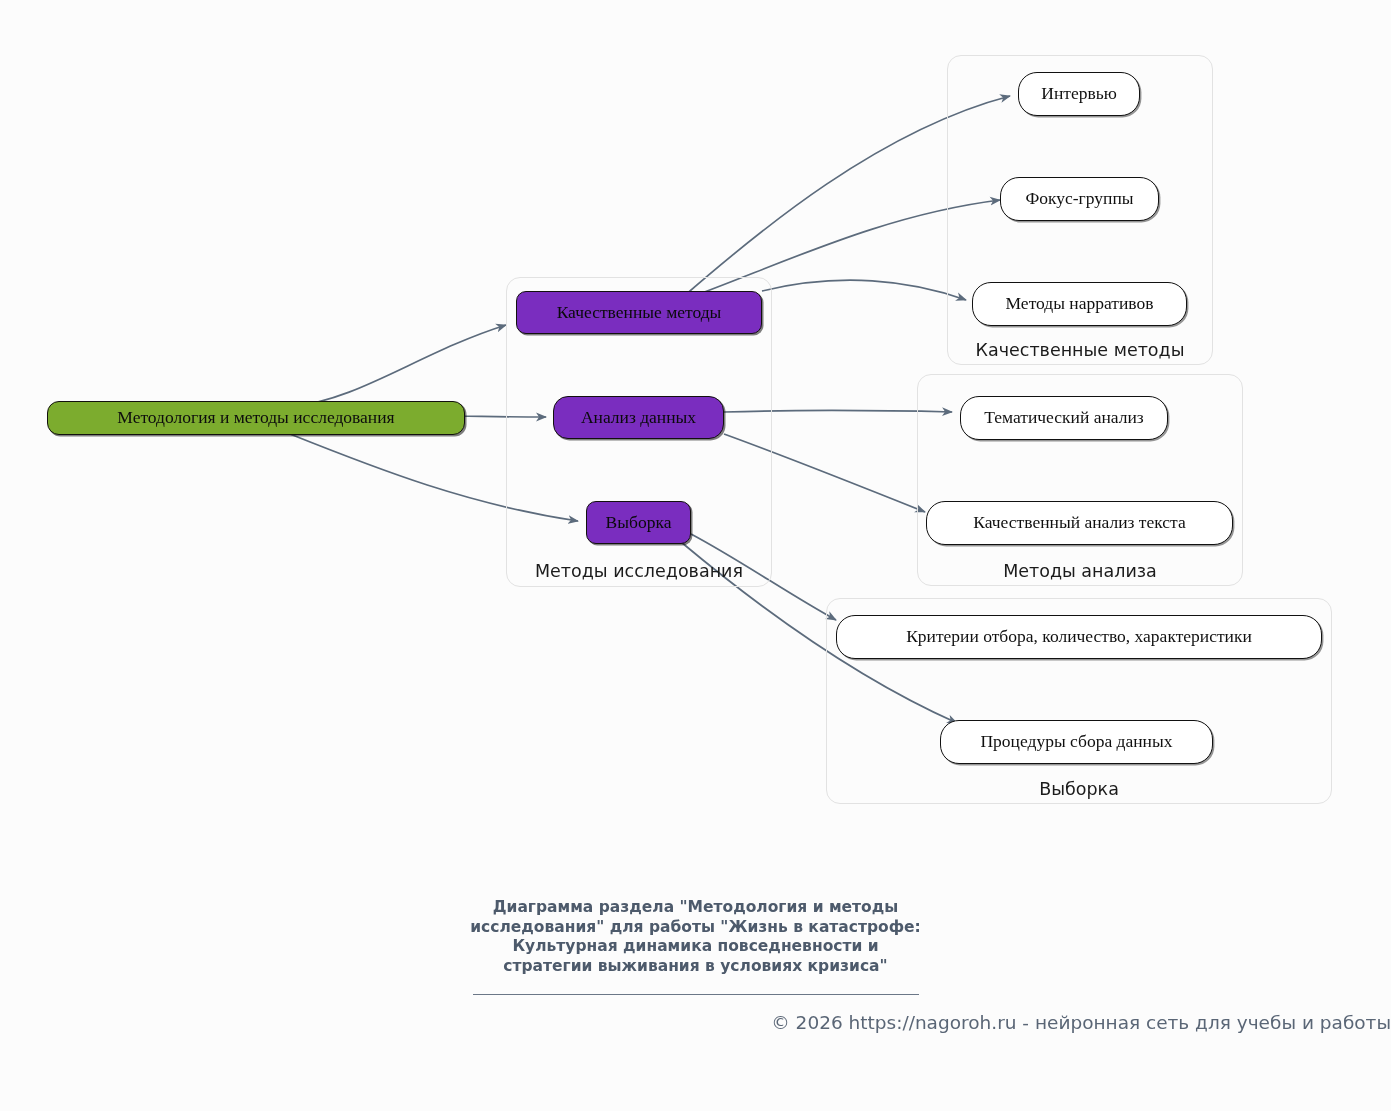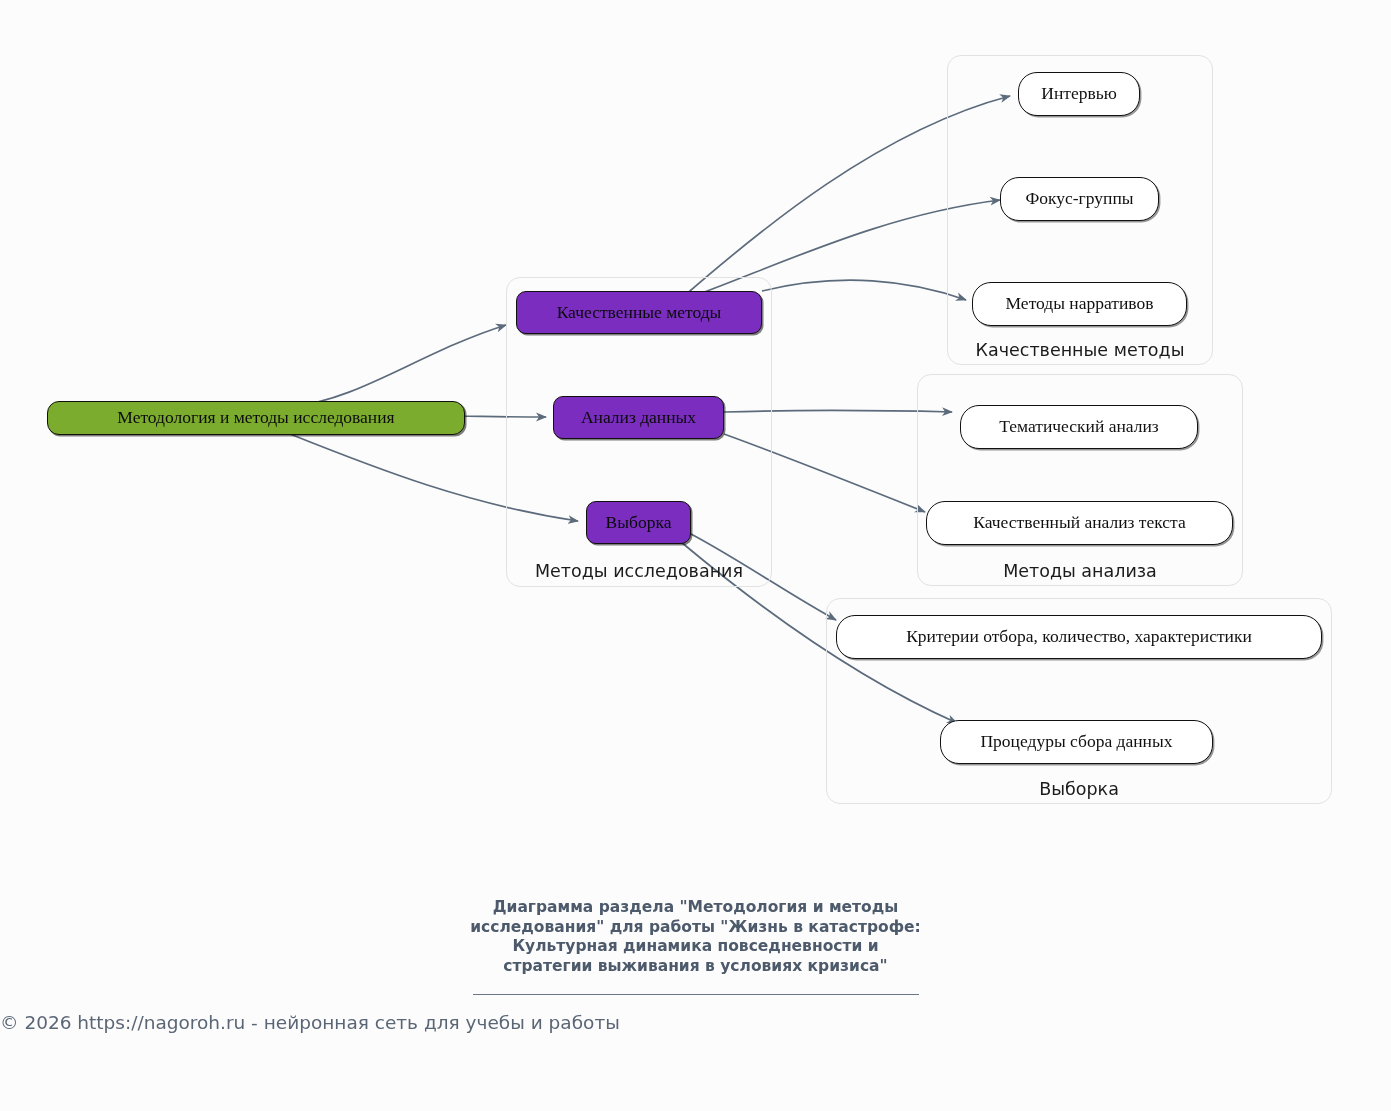--- a/index.html
+++ b/index.html
@@ -94,21 +94,21 @@
     width: 446px;
     height: 0;
     border-top: 1.4px solid #6b7787;
     margin: 18px auto 0 auto;
   }
   #footer {
     position: absolute;
     left: 0;
     right: 0;
     top: 1012px;
-    text-align: left;
+    text-align: right;
     font-size: 18.5px;
     color: #5a6676;
     font-family: "DejaVu Sans", sans-serif;
   }
 </style>
 </head>
 <body>
 
 <div id="canvas">
 
@@ -151,31 +151,31 @@
   <div class="cluster" style="left:917px; top:374px; width:326px; height:212px;"></div>
   <div class="cluster-label" style="left:917px; top:561px; width:326px;">Методы анализа</div>
 
   <div class="cluster" style="left:826px; top:598px; width:506px; height:206px;"></div>
   <div class="cluster-label" style="left:826px; top:779px; width:506px;">Выборка</div>
 
   <div class="node root" style="left:47px; top:401px; width:418px; height:34px;">Методология и методы исследования</div>
 
   <div class="node branch" style="left:516px; top:291px; width:246px; height:43px;">Качественные методы</div>
 
-  <div class="node branch" style="left:553px; top:396px; width:171px; height:43px;">Анализ данных</div>
+  <div class="node branch" style="left:553px; top:396px; width:171px; height:43px;border-radius:15px;">Анализ данных</div>
 
   <div class="node branch" style="left:586px; top:501px; width:105px; height:43px;">Выборка</div>
 
   <div class="node leaf" style="left:1018px; top:72px; width:122px; height:44px;">Интервью</div>
 
   <div class="node leaf" style="left:1000px; top:177px; width:159px; height:44px;">Фокус-группы</div>
 
   <div class="node leaf" style="left:972px; top:282px; width:215px; height:44px;">Методы нарративов</div>
 
-  <div class="node leaf" style="left:960px; top:396px; width:238px; height:44px;margin-top:9px;">Тематический анализ</div>
+  <div class="node leaf" style="left:960px; top:396px; width:208px; height:44px;">Тематический анализ</div>
 
   <div class="node leaf" style="left:926px; top:501px; width:307px; height:44px;">Качественный анализ текста</div>
 
   <div class="node leaf" style="left:836px; top:615px; width:486px; height:44px;">Критерии отбора, количество, характеристики</div>
 
   <div class="node leaf" style="left:940px; top:720px; width:273px; height:44px;">Процедуры сбора данных</div>
 
   <div id="caption">
     <div class="caption-line">Диаграмма раздела "Методология и методы</div>
     <div class="caption-line">исследования" для работы "Жизнь в катастрофе:</div>

